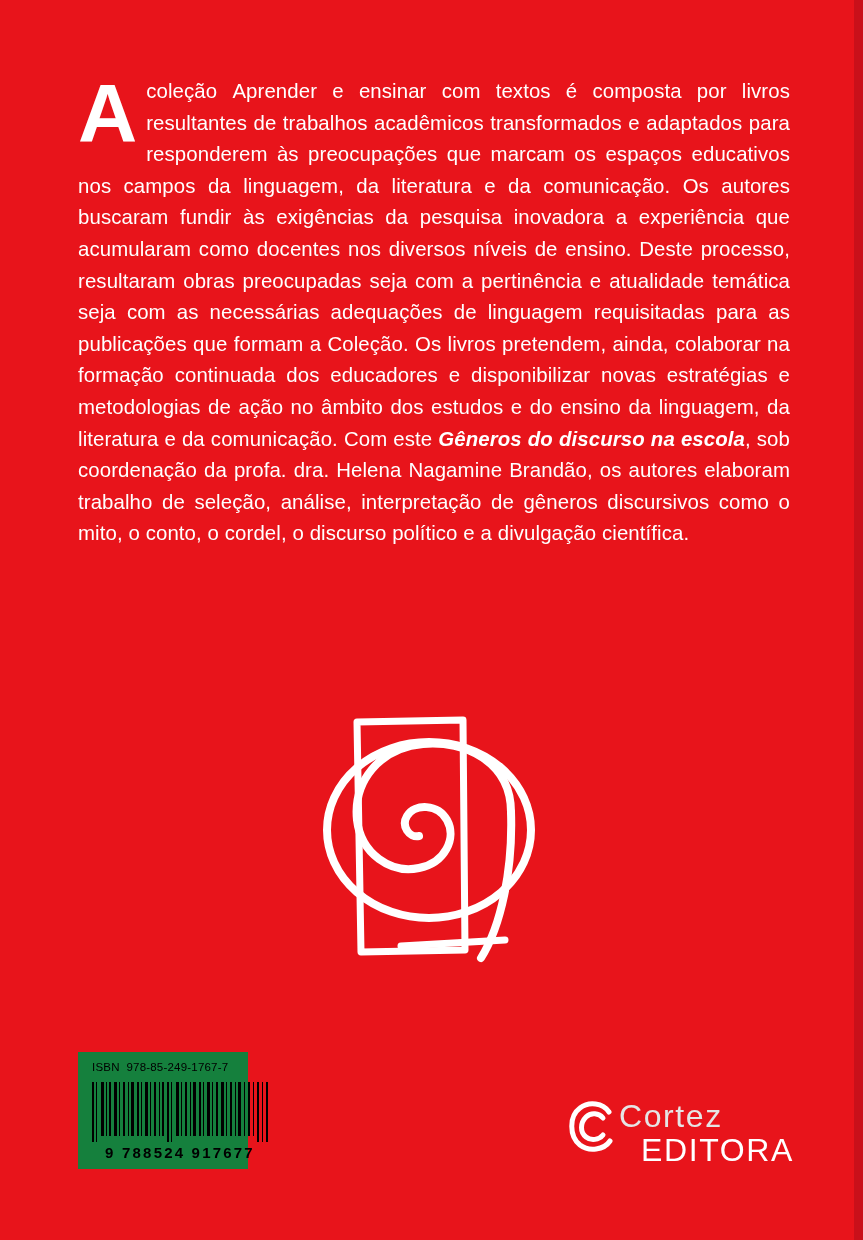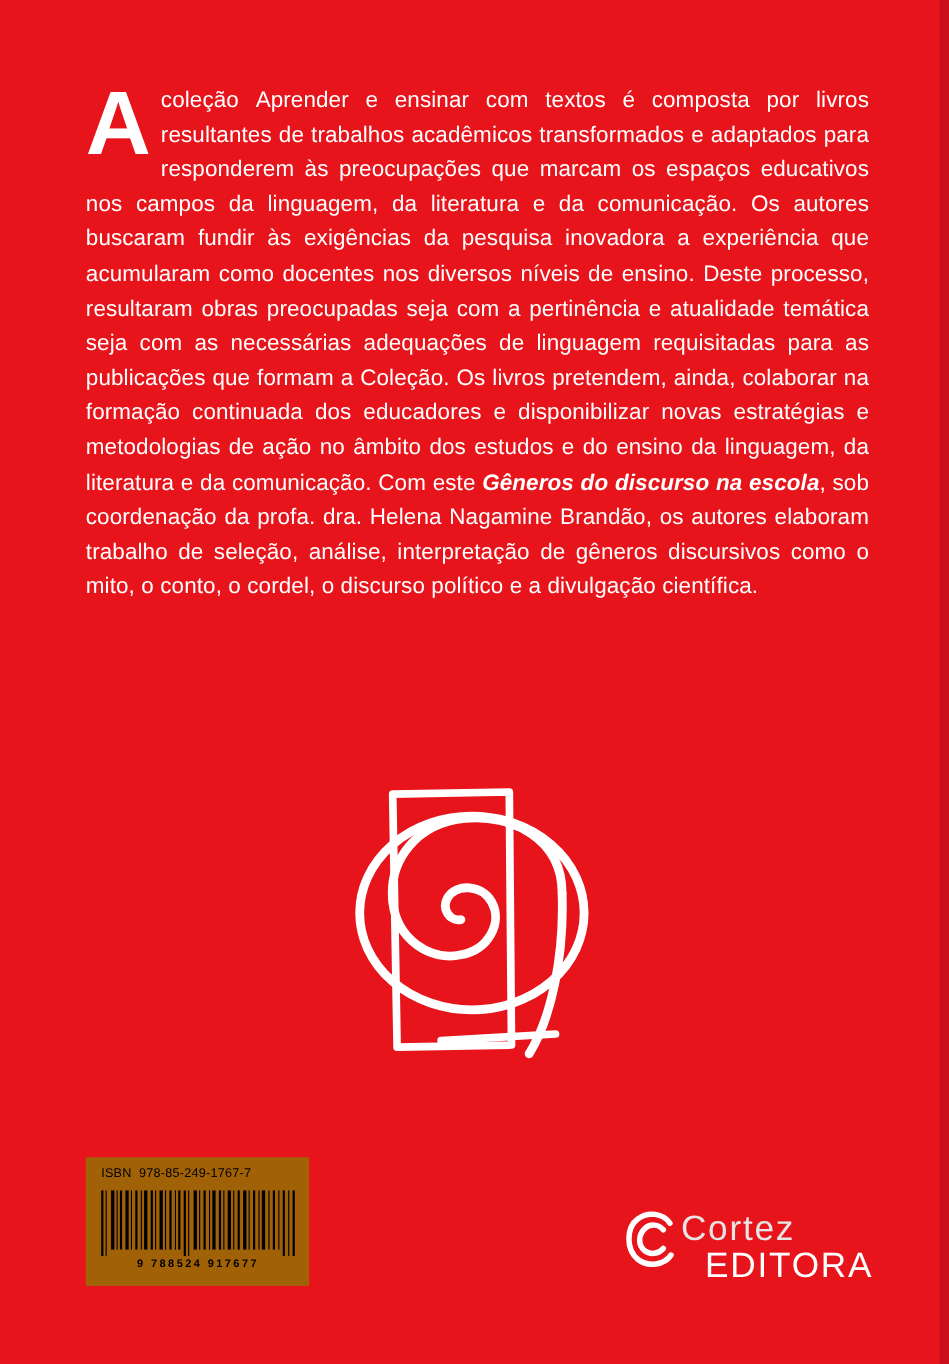--- a/index.html
+++ b/index.html
@@ -75,23 +75,23 @@
     display: block;
     width: 100%;
     height: 100%;
   }
 
   
   .barcode-box {
     position: absolute;
     left: 78px;
     top: 1052px;
-    width: 203px;
+    width: 170px;
     height: 117px;
-    background: #a16207;
+    background: #15803d;
     padding: 0;
     box-sizing: border-box;
   }
   .isbn-label {
     position: absolute;
     left: 14px;
     top: 9px;
     font-size: 11.5px;
     color: #000;
     letter-spacing: 0.2px;
@@ -104,21 +104,21 @@
     top: 30px;
     width: 180px;
     height: 60px;
   }
   .barcode-bars svg { display:block; width:100%; height:100%; }
   .barcode-digits {
     position: absolute;
     left: 12px;
     top: 92px;
     width: 180px;
-    font-size: 10px;
+    font-size: 15px;
     font-weight: 700;
     color: #000;
     letter-spacing: 2.2px;
     font-family: "Liberation Sans", sans-serif;
     text-align: center;
   }
 
   
   .publisher-logo {
     position: absolute;

